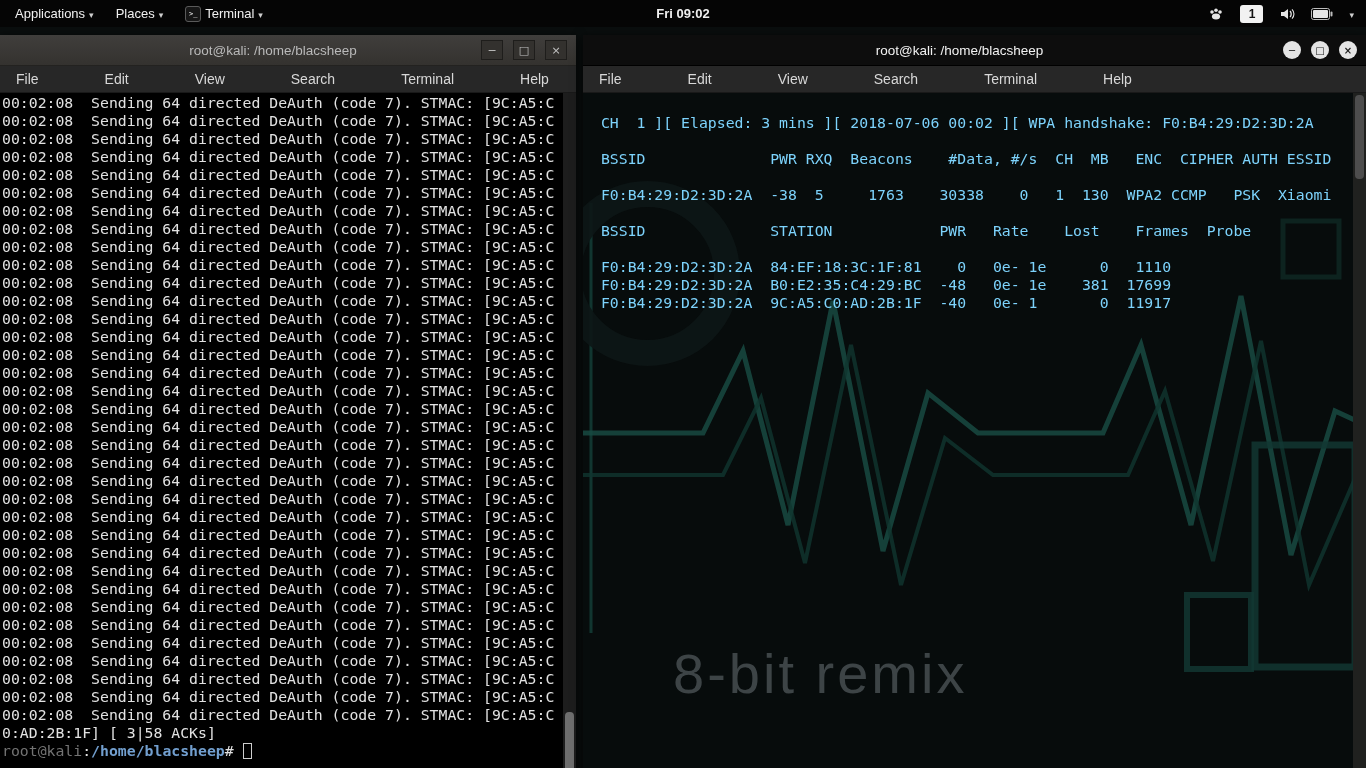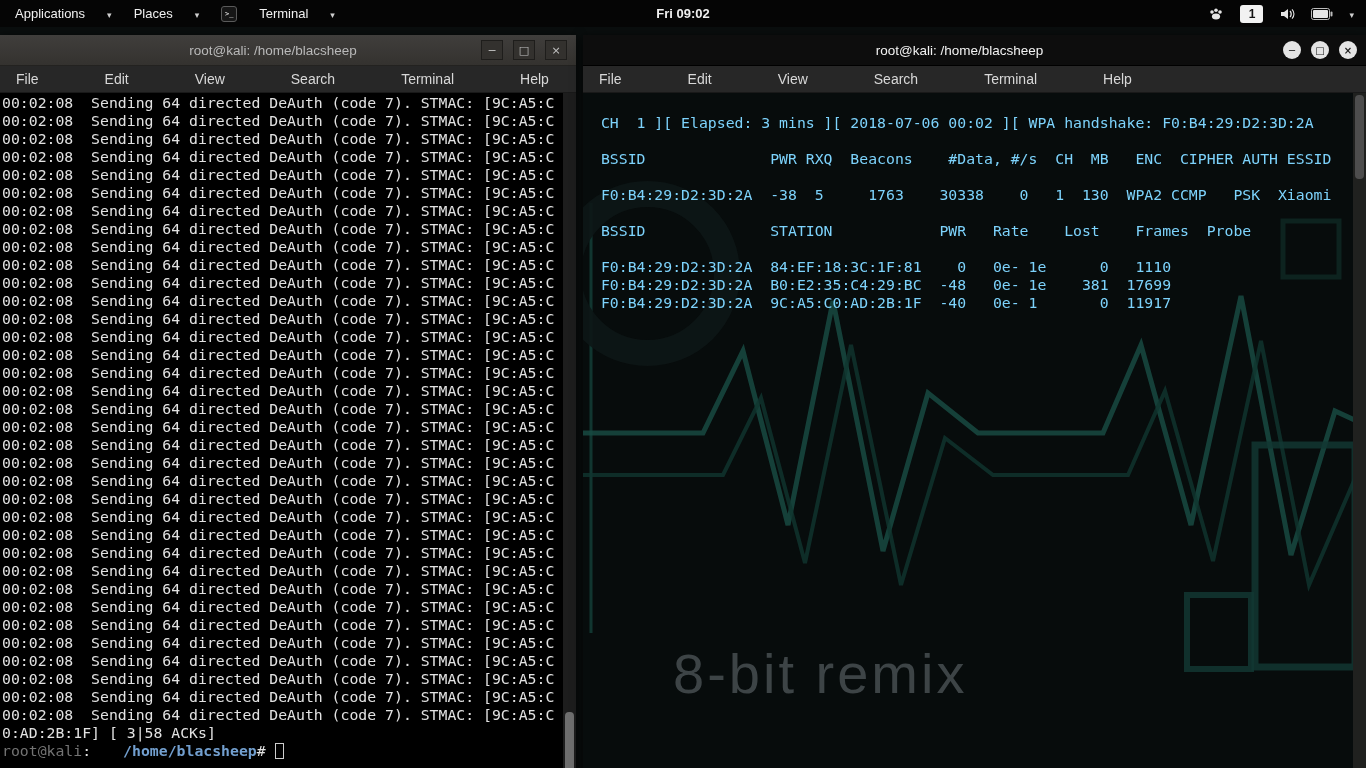--- a/index.html
+++ b/index.html
@@ -10,21 +10,21 @@
   }
   .glyph { font-family:"DejaVu Sans", sans-serif; }
 
   
   .top-panel {
     position:absolute; top:0; left:0; width:1366px; height:27px;
     background:#050505; color:#f0f0f0; display:flex; align-items:center;
     font-size:13px; z-index:60;
   }
   .panel-left { display:flex; align-items:center; height:100%; padding-left:4px; }
-  .panel-menu { display:flex; align-items:center; gap:22px; padding:0 11px; height:100%; cursor:default; }
+  .panel-menu { display:flex; align-items:center; gap:4px; padding:0 11px; height:100%; cursor:default; }
   .caret { font-size:9px; color:#cfcfcf; position:relative; top:1px; }
   .terminal-badge {
     width:16px; height:16px; background:#161616; border:1px solid #5a5a5a; border-radius:3px;
     color:#ffffff; font-family:"DejaVu Sans Mono", monospace; font-size:7px;
     display:flex; align-items:center; justify-content:center;
   }
   .panel-clock {
     position:absolute; left:50%; transform:translateX(-50%); top:0; height:27px;
     display:flex; align-items:center; font-weight:bold; font-size:13px;
   }
@@ -71,21 +71,21 @@
   }
   #left-terminal-output  { color:#e2e2e2; padding:1px 14px 0 2px; }
   #right-terminal-output { color:#7dd3fc; padding:12px 14px 0 9px;margin-top:9px; }
 
   .prompt-line {
     position:relative; z-index:2; display:flex; align-items:center;
     font-family:"DejaVu Sans Mono","Liberation Mono",monospace; font-size:14.8px; line-height:18px; padding-left:2px;
   }
   .prompt-user   { color:#737373; font-weight:normal; }
   .prompt-sep    { color:#e2e2e2; }
-  .prompt-path   { color:#729fcf; font-weight:bold;margin-left:32px; }
+  .prompt-path   { color:#729fcf; font-weight:bold; }
   .prompt-symbol { color:#e2e2e2; }
   .cursor-block  { width:9px; height:16px; border:1px solid #cdcdcd; margin-left:9px; }
 
   .scrollbar { position:absolute; top:0; bottom:0; right:0; width:13px; z-index:5; }
   #left-window  .scrollbar { background:#1d1d1d; }
   #right-window .scrollbar { background:#20211f; }
   .sb-thumb { position:absolute; left:2px; right:2px; border-radius:4px; background:#666; }
   #left-sb-thumb  { bottom:2px; height:62px; background:#6e6e6e; }
   #right-sb-thumb { top:2px; height:84px; background:#4d4d4d; }
 

